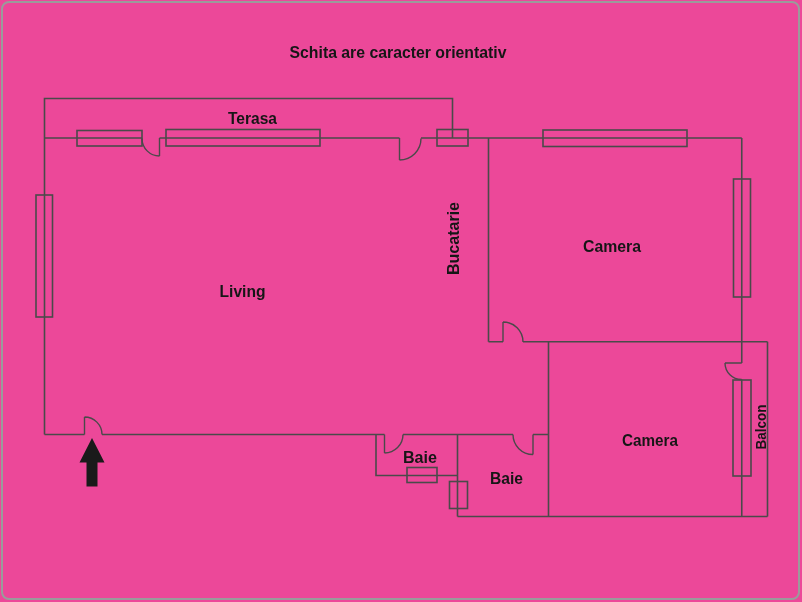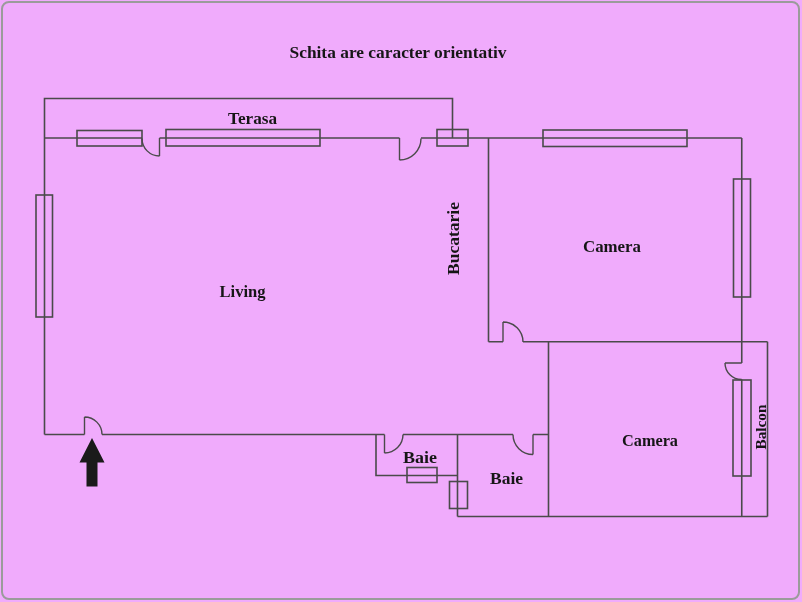--- a/index.html
+++ b/index.html
@@ -1,20 +1,20 @@
 <!DOCTYPE html>
 <html><head>
 <meta charset="utf-8">
 <style>
   html,body{margin:0;padding:0;background:#ffffff;}
   .canvas{
     position:relative;
     width:802px;height:602px;
-    background:#f0abfc;
-    font-family:Liberation Serif, serif;
+    background:#ec4899;
+    font-family:Liberation Sans, sans-serif;
     overflow:hidden;
   }
   svg{position:absolute;left:0;top:0;}
   .wall{stroke:#4a4a4a;stroke-width:1.6;fill:none;stroke-linecap:butt;}
   .win{stroke:#4a4a4a;stroke-width:1.6;fill:none;}
   .door{stroke:#4a4a4a;stroke-width:1.4;fill:none;}
   .frame{stroke:#9b9b9b;stroke-width:2;fill:none;}
   .lbl{fill:#161616;font-weight:bold;font-size:17px;}
   .lbl.small{font-size:16px;}
   .lbl.tiny{font-size:15.5px;}

